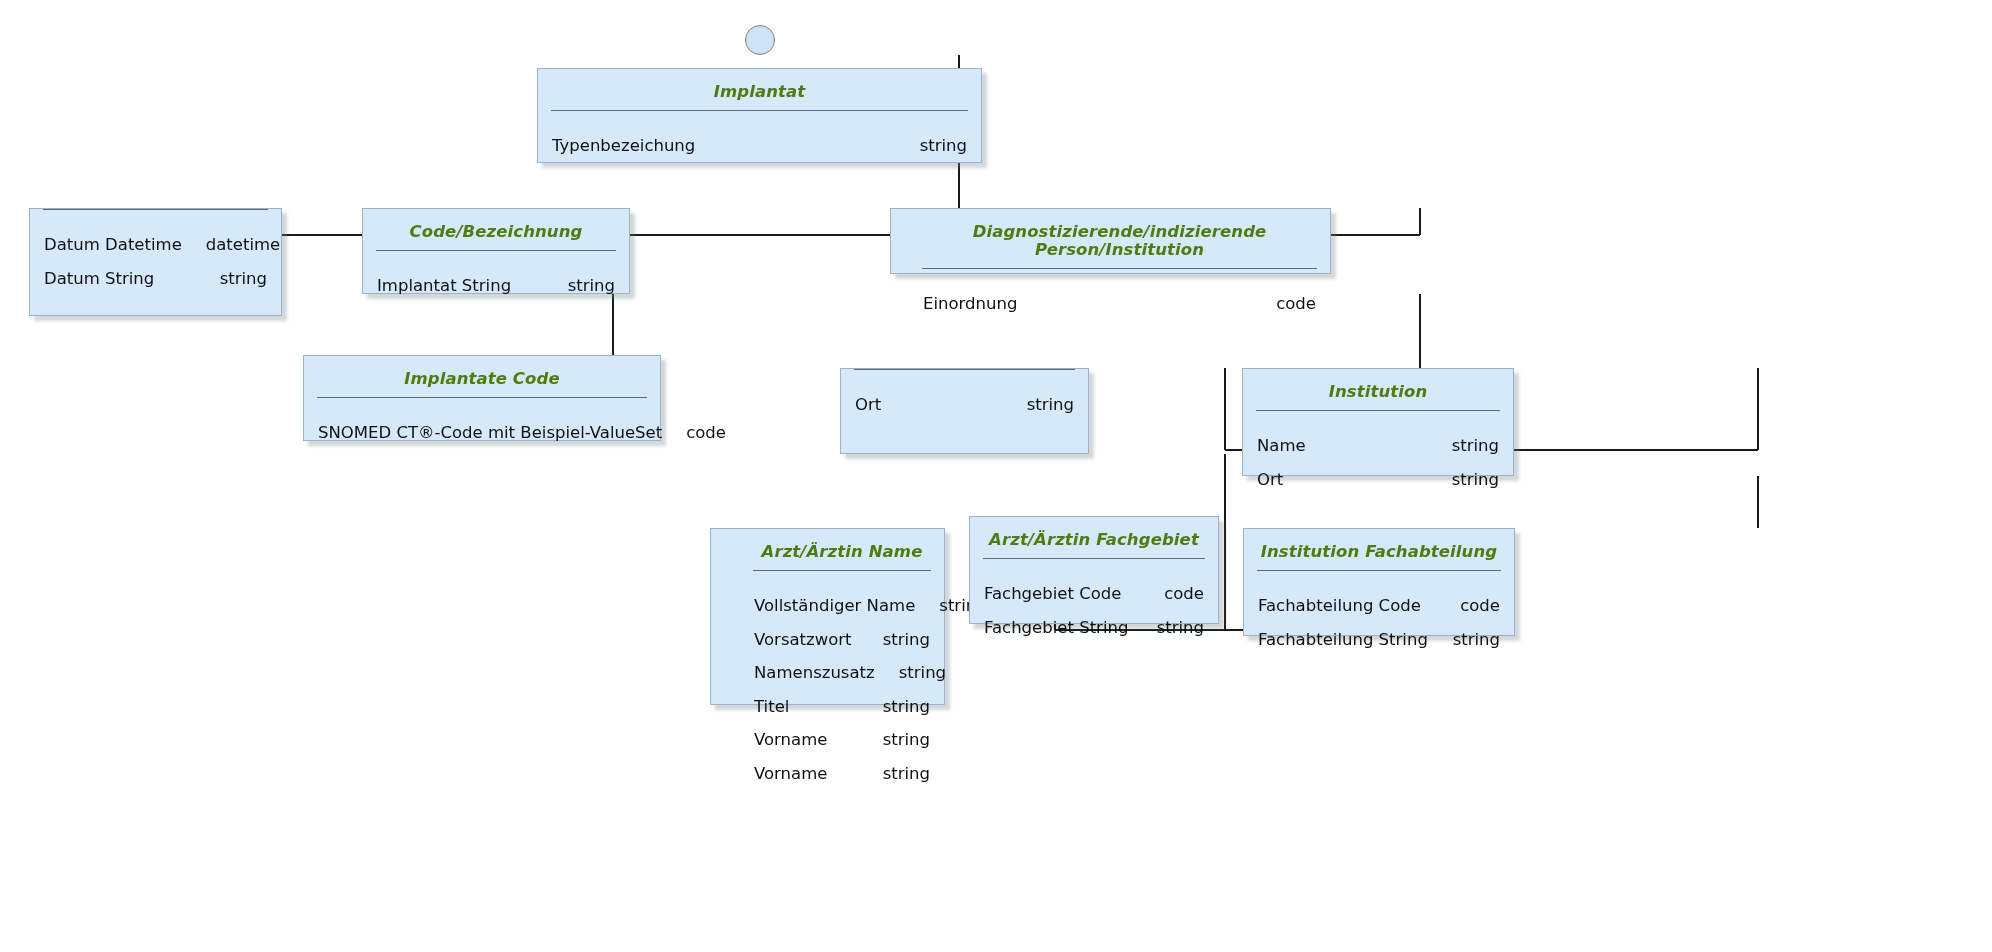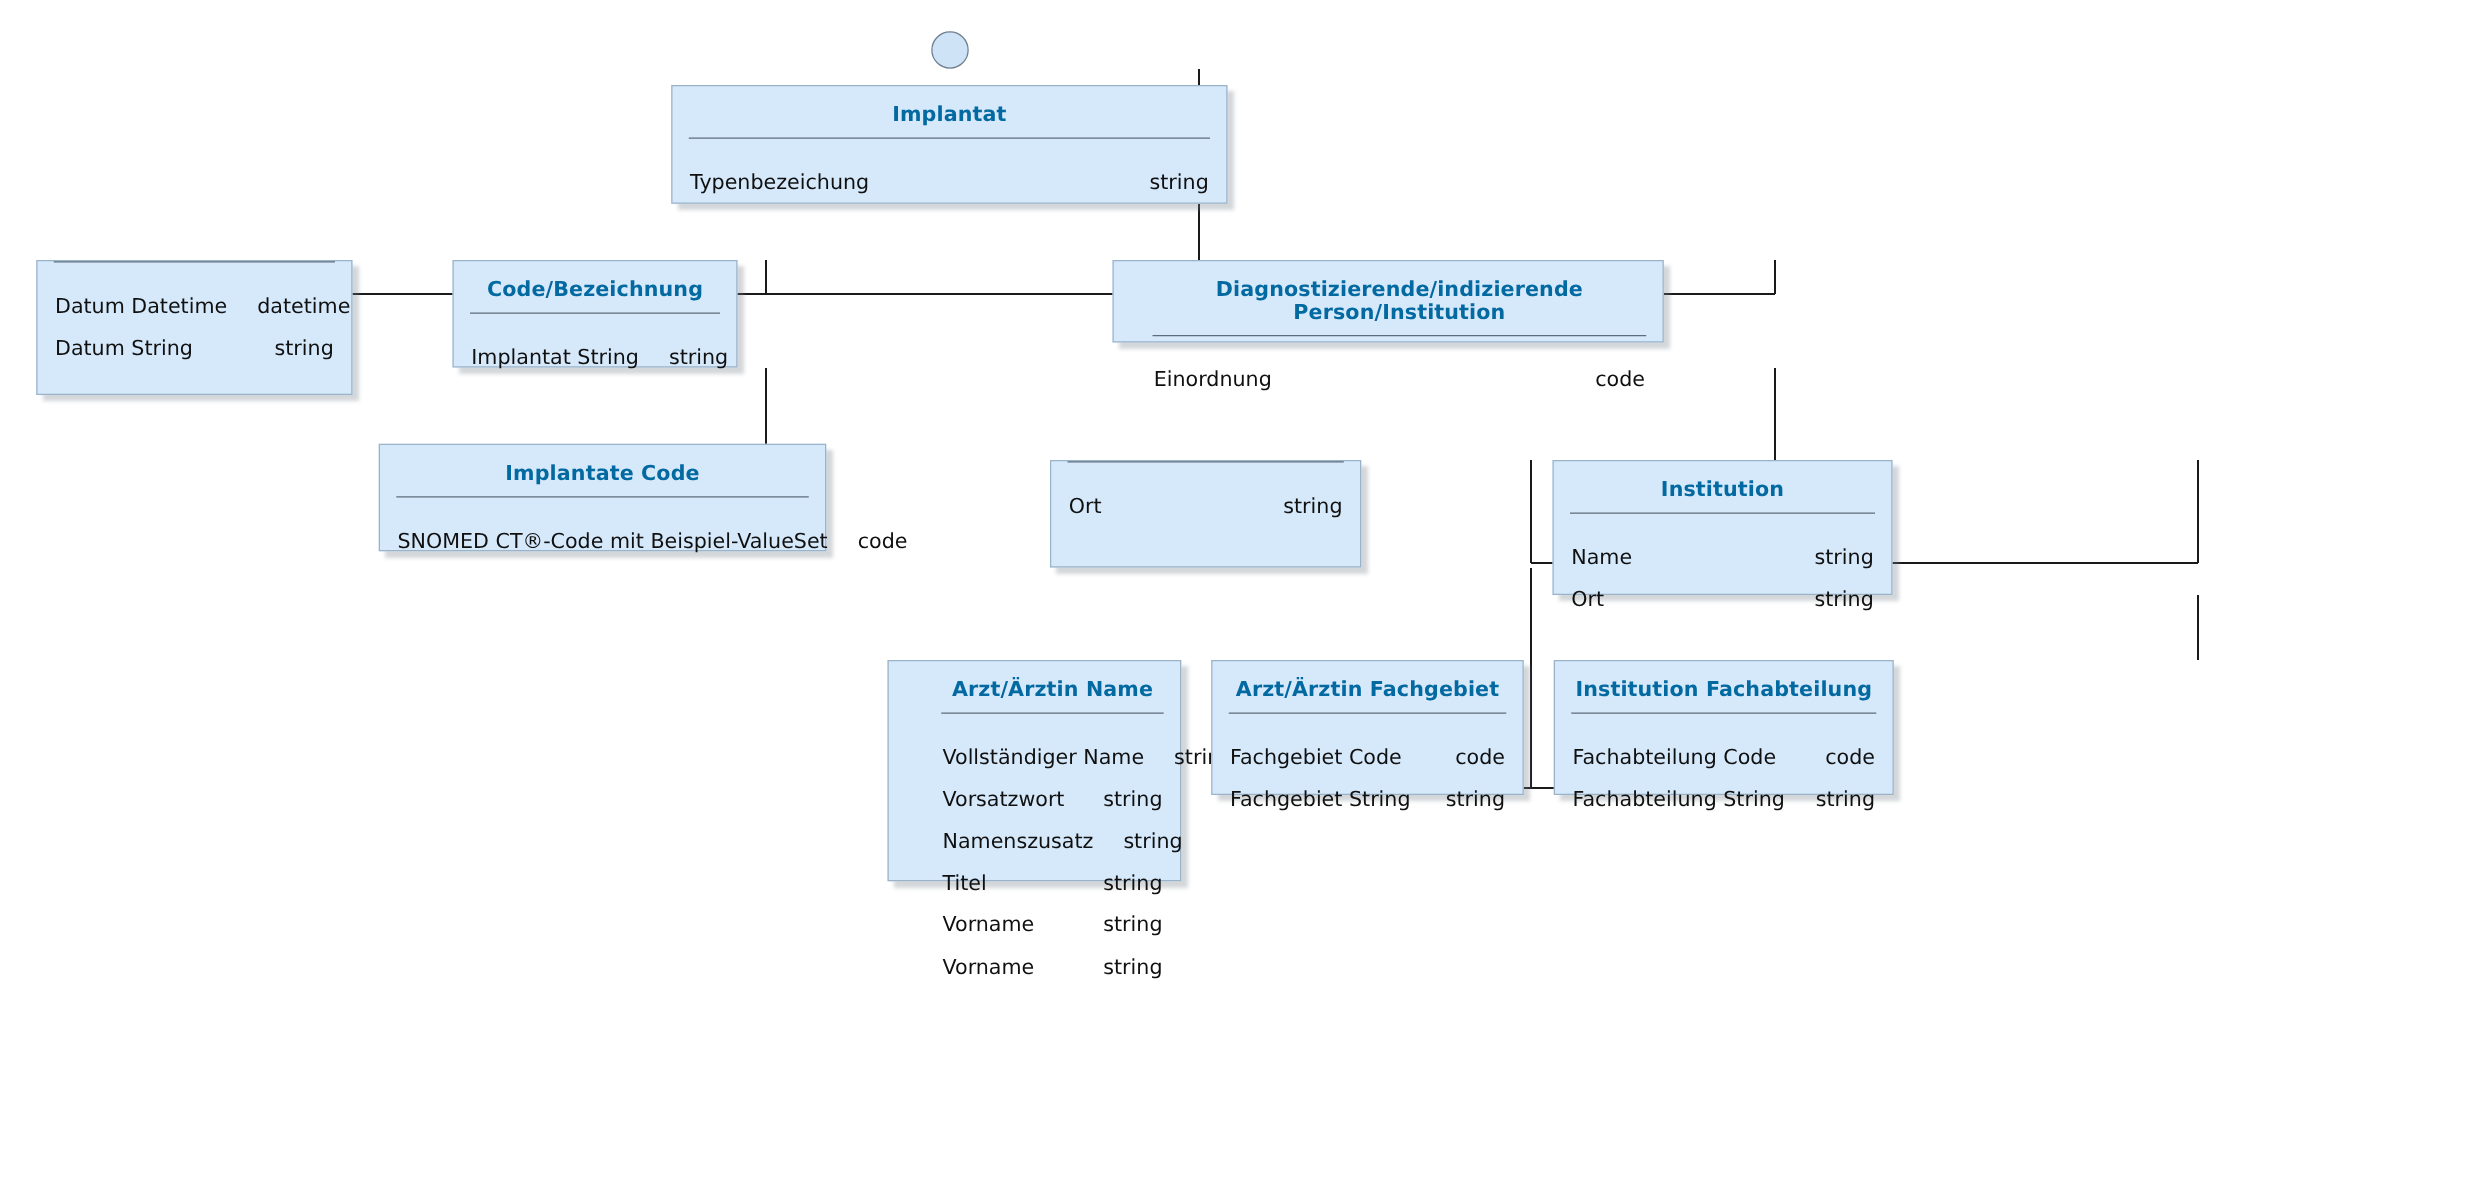--- a/index.html
+++ b/index.html
@@ -39,24 +39,25 @@
     box-sizing: border-box;
     background: #d6e9fb;
     border: 1px solid #9bb3c9;
     box-shadow: 5px 5px 3px rgba(120,130,140,0.32);
     z-index: 2;
   }
   .node-title {
     text-align: center;
     font-weight: bold;
     font-size: 16.5px;
-    color: #0369a1;
+    color: #4d7c0f;
     letter-spacing: 0.1px;
     padding: 14px 12px 9px 12px;
     line-height: 1.1;
+    font-style: italic;
   }
   .title-rule {
     height: 0;
     border-top: 1px solid #5e6d7c;
     margin: 0 13px;
   }
   .attrs {
     padding: 13px 14px 14px 14px;
   }
   .attr-row {
@@ -123,21 +124,21 @@
           <div class="attr-row">
             <span class="attr-name">Datum Datetime</span>
             <span class="attr-type">datetime</span>
           </div>
           <div class="attr-row">
             <span class="attr-name">Datum String</span>
             <span class="attr-type">string</span>
           </div>
         </div>
       </div>
-      <div class="node" style="left: 362px; top: 208px; width: 228px; height: 86px;">
+      <div class="node" style="left: 362px; top: 208px; width: 268px; height: 86px;">
         <div class="node-title">Code/Bezeichnung</div>
         <div class="title-rule"></div>
         <div class="attrs">
           <div class="attr-row">
             <span class="attr-name">Implantat String</span>
             <span class="attr-type">string</span>
           </div>
         </div>
       </div>
       <div class="node" style="left: 890px; top: 208px; width: 441px; height: 66px; padding-left: 18px;">
@@ -206,21 +207,21 @@
           <div class="attr-row">
             <span class="attr-name">Vorname</span>
             <span class="attr-type">string</span>
           </div>
           <div class="attr-row">
             <span class="attr-name">Vorname</span>
             <span class="attr-type">string</span>
           </div>
         </div>
       </div>
-      <div class="node" style="left: 969px; top: 528px; width: 250px; height: 108px;">
+      <div class="node" style="left: 969px; top: 516px; width: 250px; height: 108px;">
         <div class="node-title">Arzt/Ärztin Fachgebiet</div>
         <div class="title-rule"></div>
         <div class="attrs">
           <div class="attr-row">
             <span class="attr-name">Fachgebiet Code</span>
             <span class="attr-type">code</span>
           </div>
           <div class="attr-row">
             <span class="attr-name">Fachgebiet String</span>
             <span class="attr-type">string</span>

